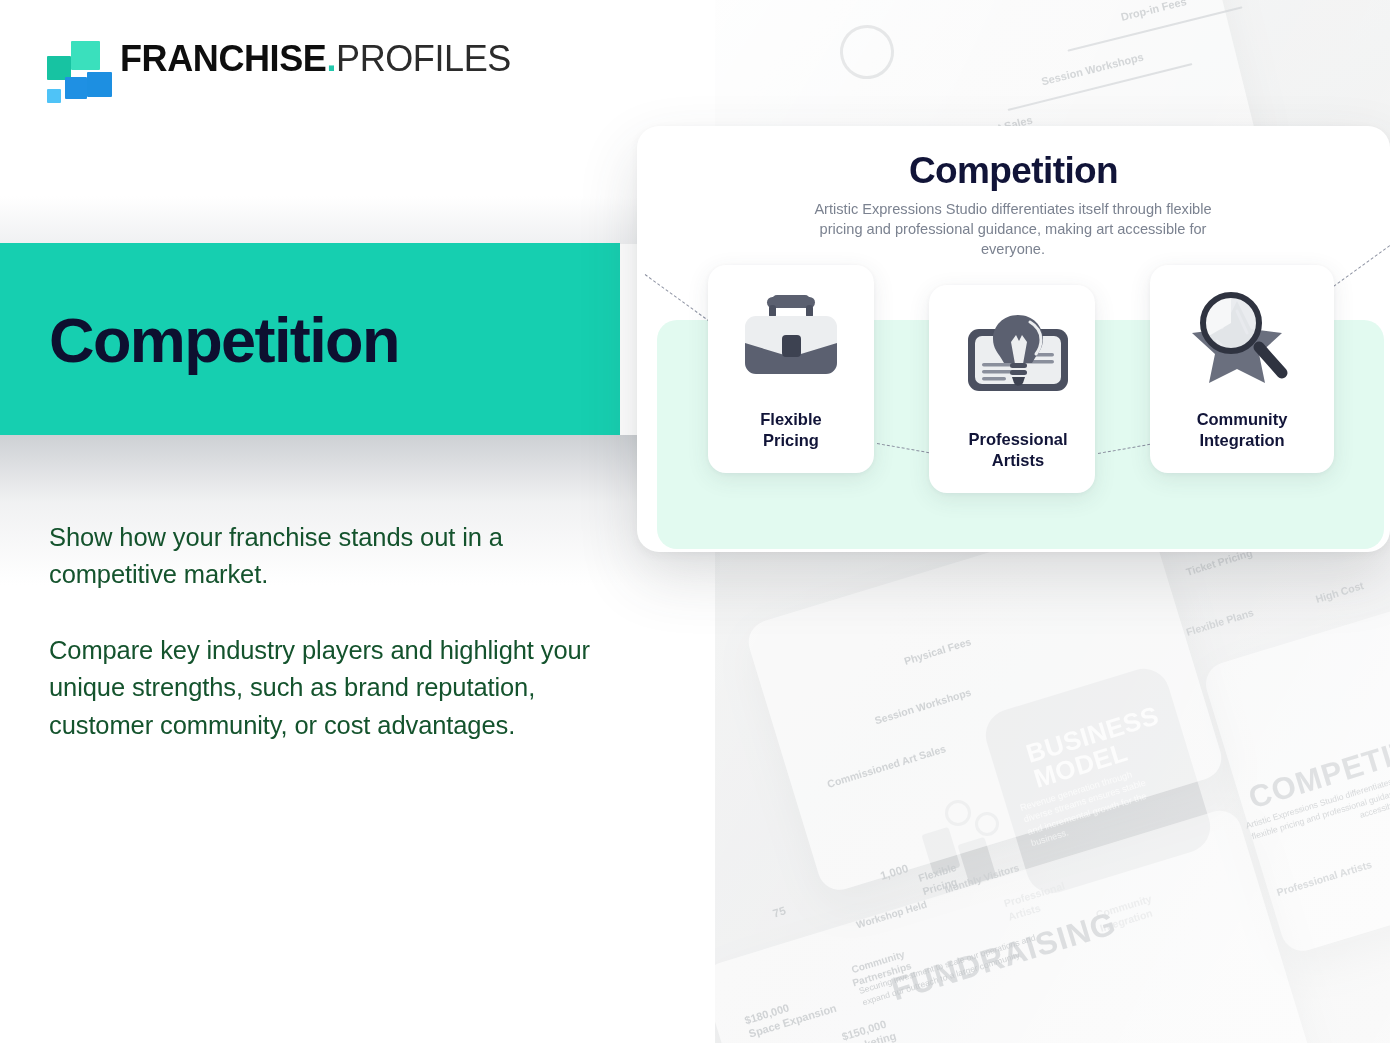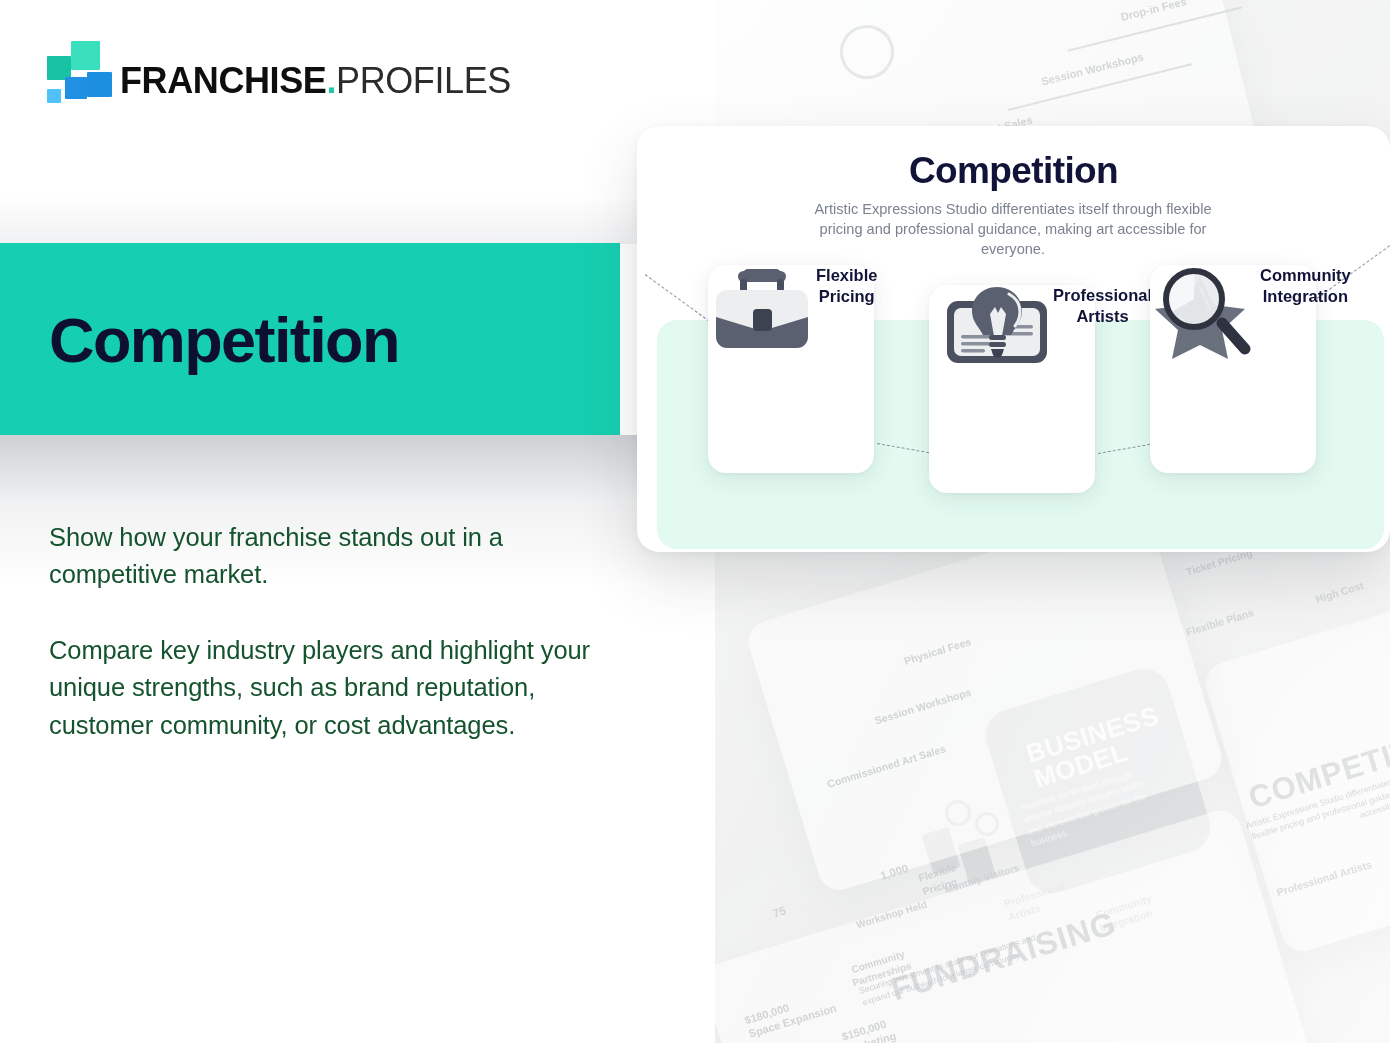--- a/index.html
+++ b/index.html
@@ -68,21 +68,21 @@
 
   
   .bg-wash {
     position: absolute; inset: 0;
     background: linear-gradient(115deg, rgba(255,255,255,0.55) 0%, rgba(255,255,255,0.30) 45%, rgba(255,255,255,0.50) 100%);
   }
 
   
   .logo {
     position: absolute; left: 47px; top: 41px;
-    display: flex; align-items: flex-end; gap: 16px;
+    display: flex; align-items: flex-start; gap: 16px;
   }
   .logo-mark { position: relative; width: 57px; height: 58px; }
   .sq { position: absolute; border-radius: 1px; }
   .logo-word {
     font-size: 36px; letter-spacing: -0.4px; white-space: nowrap;
     line-height: 1;
   }
   .logo-word .b { font-weight: 800; color: #0e0e0e; }
   .logo-word .dot { font-weight: 800; color: #22c7ab; }
   .logo-word .l { font-weight: 400; color: #2b2b2b; }
@@ -135,34 +135,34 @@
   }
 
   .mint-panel {
     position: absolute; left: 20px; top: 194px; width: 727px; height: 229px;
     background: #e2faf0; border-radius: 20px;
   }
 
   .feature {
     position: absolute; background: #ffffff; border-radius: 18px;
     box-shadow: 0 6px 22px rgba(60,66,75,0.10), 0 1px 4px rgba(60,66,75,0.05);
-    display: flex; align-items: flex-start;
+    display: flex; flex-direction: column; align-items: center;
   }
   .feature .icon-wrap {
     display: flex; align-items: center; justify-content: center;
     flex: 1 1 auto; width: 100%;
   }
   .feature .flabel {
     font-size: 16.5px; font-weight: 800; color: #111438;
     text-align: center; line-height: 1.26; white-space: pre-line;
     padding-bottom: 22px;
   }
   .f1 { left: 71px;  top: 139px; width: 166px; height: 208px; }
   .f2 { left: 292px; top: 159px; width: 166px; height: 208px; padding-left: 12px; }
-  .f3 { left: 513px; top: 139px; width: 166px; height: 208px; }
+  .f3 { left: 513px; top: 139px; width: 184px; height: 208px; }
 
   .conn {
     position: absolute; height: 0;
     border-top: 1.6px dashed #8b90a0;
     transform-origin: left center;
   }
   .conn-a { left: 8px;  top: 148px; width: 80px;  transform: rotate(36deg); }
   .conn-b { left: 240px; top: 317px; width: 58px; transform: rotate(10deg); }
   .conn-c { left: 461px; top: 327px; width: 58px; transform: rotate(-10deg); }
   .conn-d { left: 680px; top: 172px; width: 90px; transform: rotate(-36deg); }

